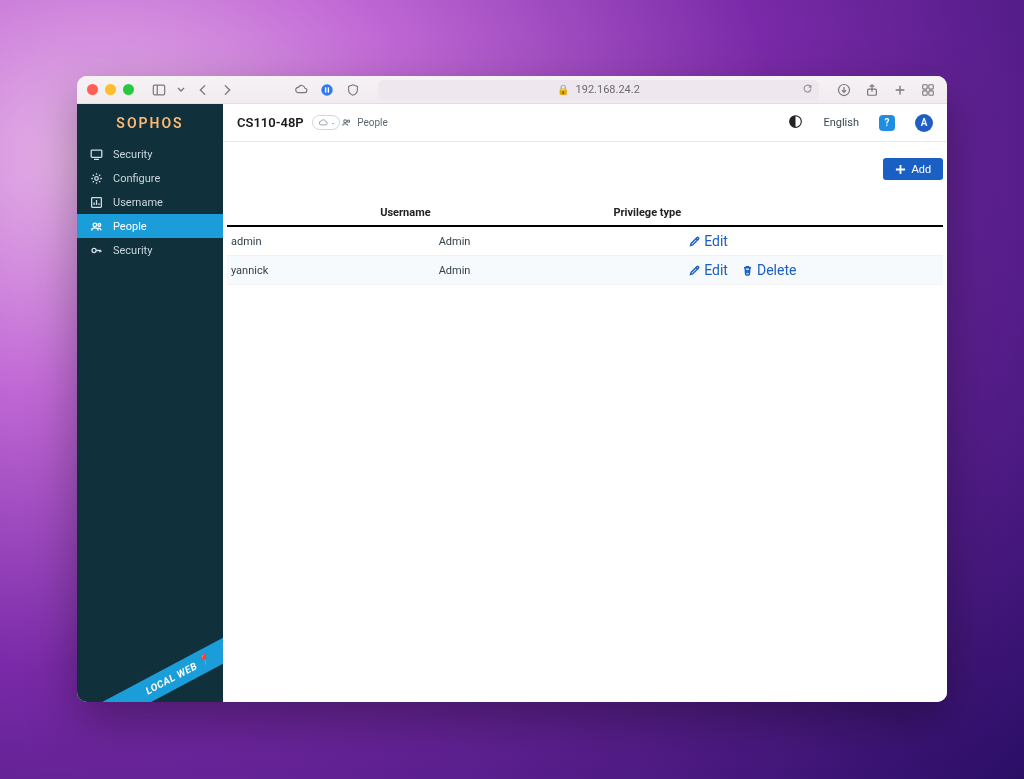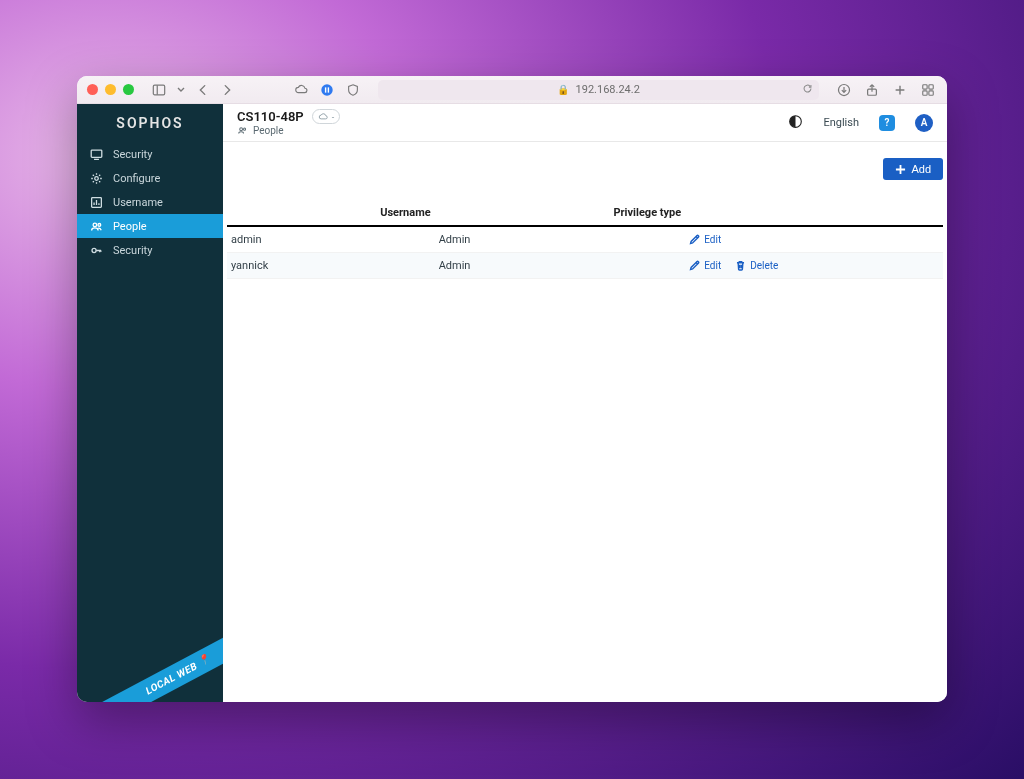--- a/index.html
+++ b/index.html
@@ -73,21 +73,21 @@
     overflow:hidden;
   }
   .brand {
     height: 38px;
     display:flex;
     align-items:center;
     justify-content:center;
     font-weight: 600;
     letter-spacing: 2px;
     font-size: 14px;
-    color:#e5e5e5;
+    color:#fdba74;
   }
   .nav { display:flex; flex-direction:column; }
   .nav-item {
     display:flex;
     align-items:center;
     gap:10px;
     padding: 5px 12px;
     font-size: 11px;
     color:#c9d6db;
     cursor:pointer;
@@ -113,21 +113,21 @@
   .main { flex:1; background:#ffffff; display:flex; flex-direction:column; min-width:0; }
   .topbar {
     height: 38px;
     border-bottom: 1px solid #e8e8e8;
     background:#ffffff;
     display:flex;
     align-items:center;
     padding: 0 14px;
     justify-content: space-between;
   }
-  .topbar-left { display:flex; flex-direction:column; gap:1px; }
+  .topbar-left { display:flex; flex-direction:row; gap:1px; }
   .device-row { display:flex; align-items:center; gap:8px; }
   .device-name { font-size:13px; font-weight:600; color:#1a1a1a; }
   .cloud-pill {
     display:inline-flex; align-items:center; gap:4px;
     border:1px solid #d0d6da; border-radius: 9px;
     padding: 0 5px; height:15px; color:#8a9aa2; font-size:9px;
   }
   .cloud-pill svg { width:10px; height:10px; }
   .breadcrumb { display:flex; align-items:center; gap:5px; color:#5b6a72; font-size:10px; }
   .breadcrumb svg { width:11px; height:11px; }
@@ -157,21 +157,21 @@
   table.users thead th {
     text-align:right; font-weight:700; color:#222;
     padding: 6px 4px; border-bottom: 2px solid #000;
   }
   table.users tbody td {
     padding: 6px 4px; color:#323f47;
   }
   table.users tbody tr { border-bottom: 1px solid #f2f2f2; }
   table.users tbody tr.alt { background:#f7fafc; }
   .row-actions { display:flex; gap:14px; }
-  .link-action { color:#1a5fc4; display:flex; align-items:center; gap:4px; cursor:pointer; font-size:10px; }
+  .link-action { color:#1a5fc4; display:flex; align-items:center; gap:4px; cursor:pointer; font-size:14px; }
   .link-action svg { width:11px; height:11px; stroke:#1a5fc4; fill:none; stroke-width:1.8; }
 </style>
 </head>
 <body>
 
 <div class="window">
 
   <div class="titlebar">
     <div class="traffic">
       <div class="dot red"></div>

